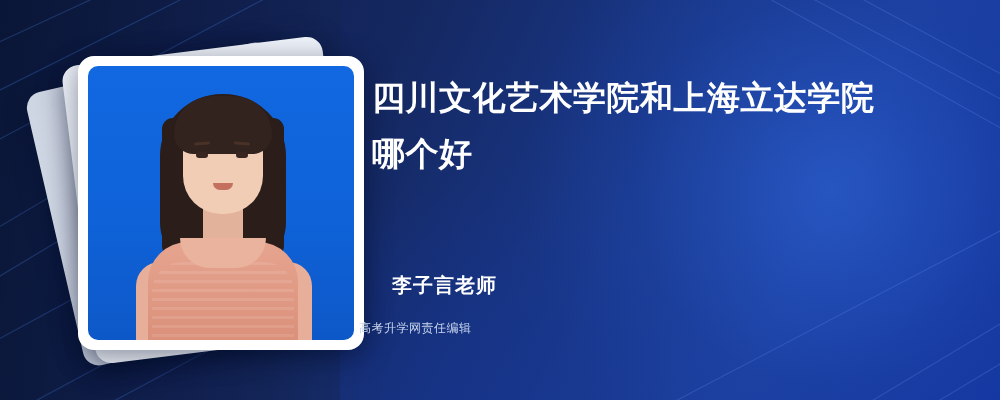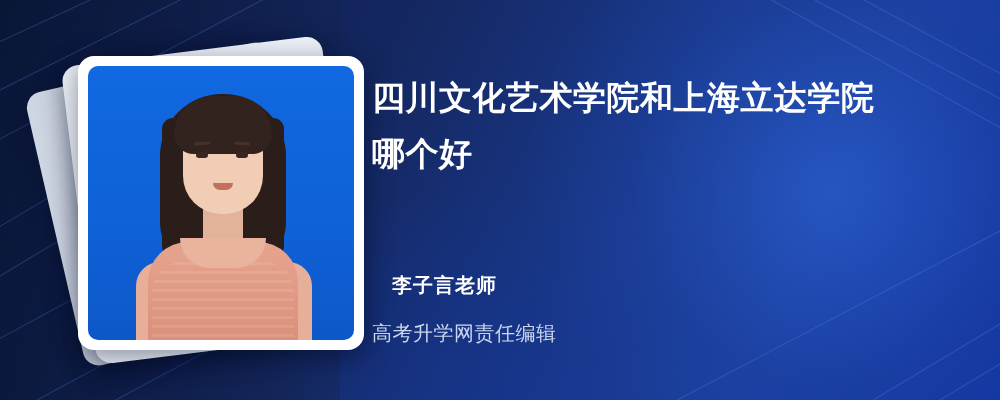--- a/index.html
+++ b/index.html
@@ -213,24 +213,24 @@
     position: absolute;
     left: 392px;
     top: 272px;
     color: #ffffff;
     font-size: 20px;
     font-weight: bold;
     letter-spacing: 1px;
   }
   .subline {
     position: absolute;
-    left: 372px;
+    left: 359px;
     top: 320px;
     color: #c9d6ee;
-    font-size: 20px;
+    font-size: 12px;
     letter-spacing: 0.5px;
   }
 </style>
 </head>
 <body>
 
 <div id="banner">
 
   <div class="bg-base"></div>
   <div class="bg-dark-left"></div>

